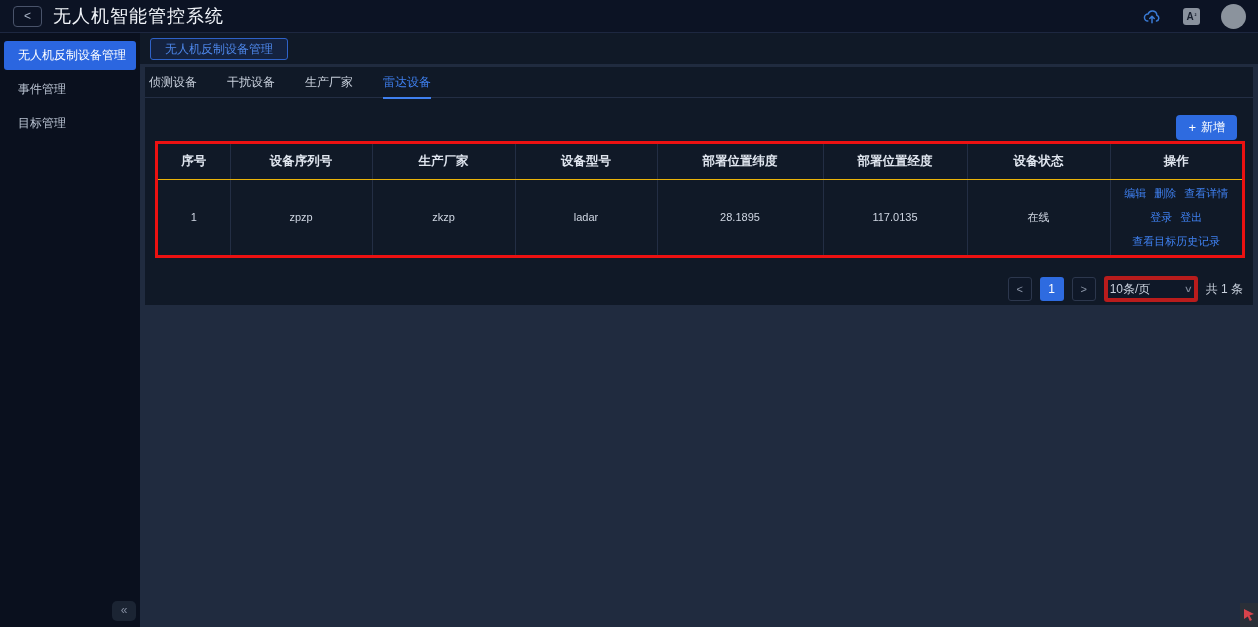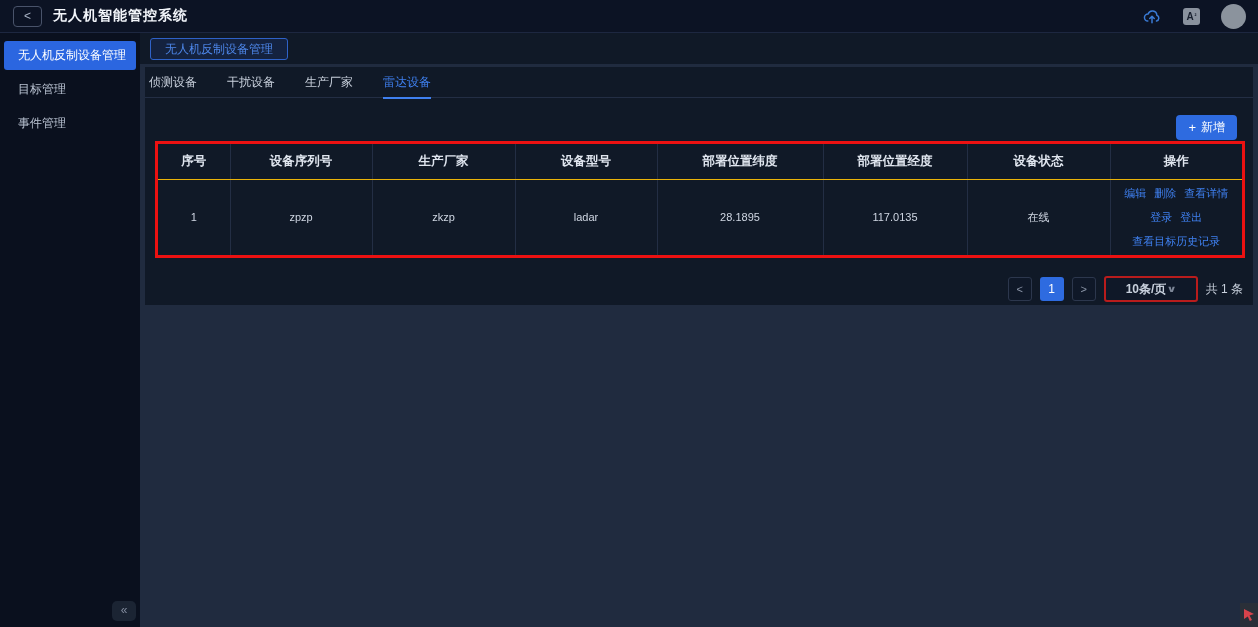--- a/index.html
+++ b/index.html
@@ -3,21 +3,21 @@
 <meta charset="utf-8">
 <style>
   * { margin:0; padding:0; box-sizing:border-box; }
   html,body { width:1258px; height:627px; background:#0a101e; }
   body { font-family:"Liberation Sans","DejaVu Sans",sans-serif; font-size:12px; color:#c6cedb; }
   .app { position:relative; width:1258px; height:627px; overflow:hidden; background:#202b3f; }
 
   
   .topbar { position:absolute; left:0; top:0; width:1258px; height:33px; background:#0c1324; border-bottom:1px solid #1d2740; display:flex; align-items:center; z-index:5; }
   .back-btn { margin-left:13px; width:29px; height:21px; border:1px solid #49536a; border-radius:4px; background:transparent; color:#aab4c6; font-size:12px; line-height:19px; text-align:center; cursor:pointer; }
-  .app-title { margin-left:11px; font-size:14px; font-weight:bold; color:#f2f5fa; letter-spacing:1px; }
+  .app-title { margin-left:11px; font-size:18px; font-weight:normal; color:#f2f5fa; letter-spacing:1px; }
   .topbar-right { margin-left:auto; display:flex; align-items:center; gap:21px; padding-right:12px; }
   .cloud-icon { width:20px; height:20px; display:block; }
   .lang-badge { width:17px; height:17px; background:#8a929e; border-radius:3px; color:#181f2e; font-size:10px; font-weight:bold; display:flex; align-items:center; justify-content:center; cursor:pointer; }
   .lang-badge sup { font-size:6px; margin-left:1px; }
   .avatar { width:25px; height:25px; border-radius:50%; background:#8b939d; cursor:pointer; }
 
   
   .sidebar { position:absolute; left:0; top:33px; width:140px; height:594px; background:#0a101e; }
   .side-items { padding-top:8px; }
   .side-item { margin:0 4px 5px 4px; height:29px; line-height:29px; padding-left:14px; border-radius:3px; color:#bac3d2; cursor:pointer; white-space:nowrap; overflow:hidden; }
@@ -46,21 +46,21 @@
   table.devices th:last-child, table.devices td:last-child { border-right:none; }
   table.devices thead th { height:35px; font-size:12.5px; font-weight:bold; color:#dfe5ee; border-bottom:1px solid #eab308; }
   table.devices tbody td { color:#cfd6e2; font-size:11px; }
   .ops { line-height:24px; }
   .op-link { color:#3f80f0; cursor:pointer; margin:0 4px; white-space:nowrap; }
 
   
   .pagination { position:absolute; right:10px; top:209px; height:26px; display:flex; align-items:center; gap:8px; }
   .pg-btn { width:24px; height:24px; border:1px solid #2c374d; border-radius:3px; background:#0f1828; color:#8b95a8; font-size:11px; line-height:22px; text-align:center; cursor:pointer; }
   .pg-current { width:24px; height:24px; border-radius:3px; background:#2e6be0; color:#ffffff; font-size:12px; line-height:24px; text-align:center; cursor:pointer; }
-  .pg-select { width:94px; height:26px; border:2px solid #b91c1c; border-radius:3px; background:#0f1828; color:#c8d0dc; display:flex; align-items:center; padding:0 20px; cursor:pointer;font-weight:bold; }
+  .pg-select { width:94px; height:26px; border:4px solid #b91c1c; border-radius:3px; background:#0f1828; color:#c8d0dc; display:flex; align-items:center; padding:0 2px; cursor:pointer; }
   .pg-select .chev { margin-left:auto; color:#7e8798; font-size:9px; transform:scaleX(1.4); }
   .pg-total { color:#c8d0dc; }
 
   
   .cursor-box { position:absolute; right:0; bottom:0; width:18px; height:24px; background:#2a2f38; display:flex; align-items:center; justify-content:center; }
 </style>
 </head>
 <body>
 
 <div class="app">
@@ -79,22 +79,22 @@
           <span>A</span>
           <sup>²</sup>
         </span>
       <span class="avatar"></span>
     </div>
   </div>
 
   <div class="sidebar">
     <div class="side-items">
       <div class="side-item active">无人机反制设备管理</div>
+      <div class="side-item">事件管理</div>
       <div class="side-item">目标管理</div>
-      <div class="side-item">事件管理</div>
     </div>
     <div class="collapse-btn">«</div>
   </div>
 
   <div class="main">
 
     <div class="tabstrip">
       <div class="tab-chip">无人机反制设备管理</div>
     </div>
 

